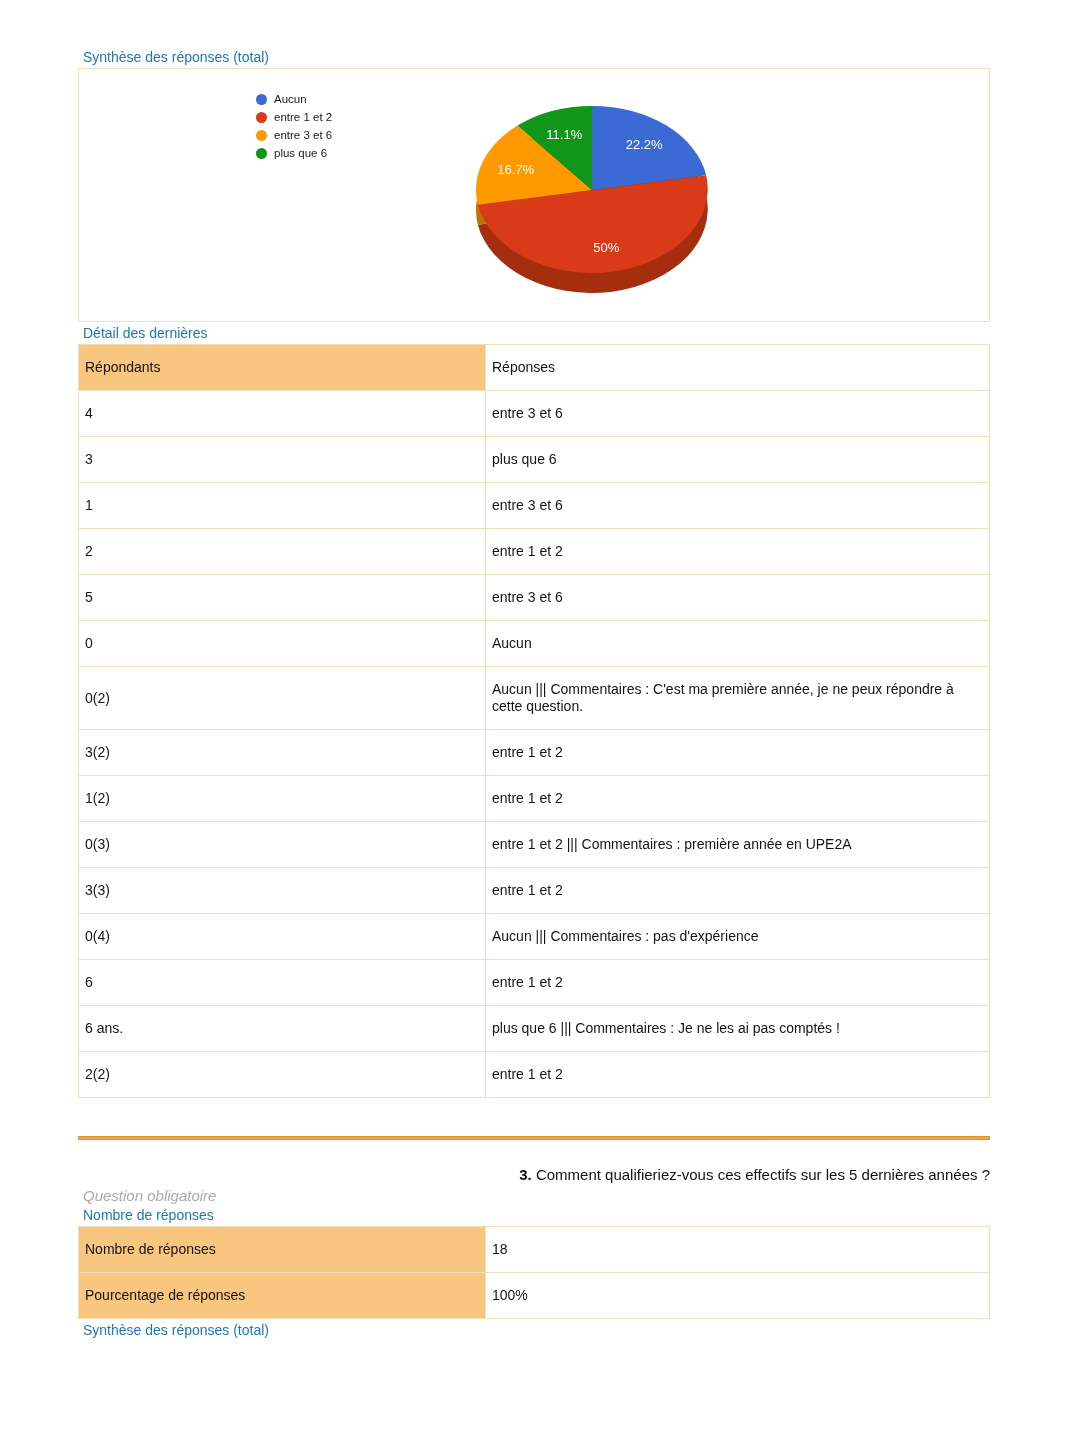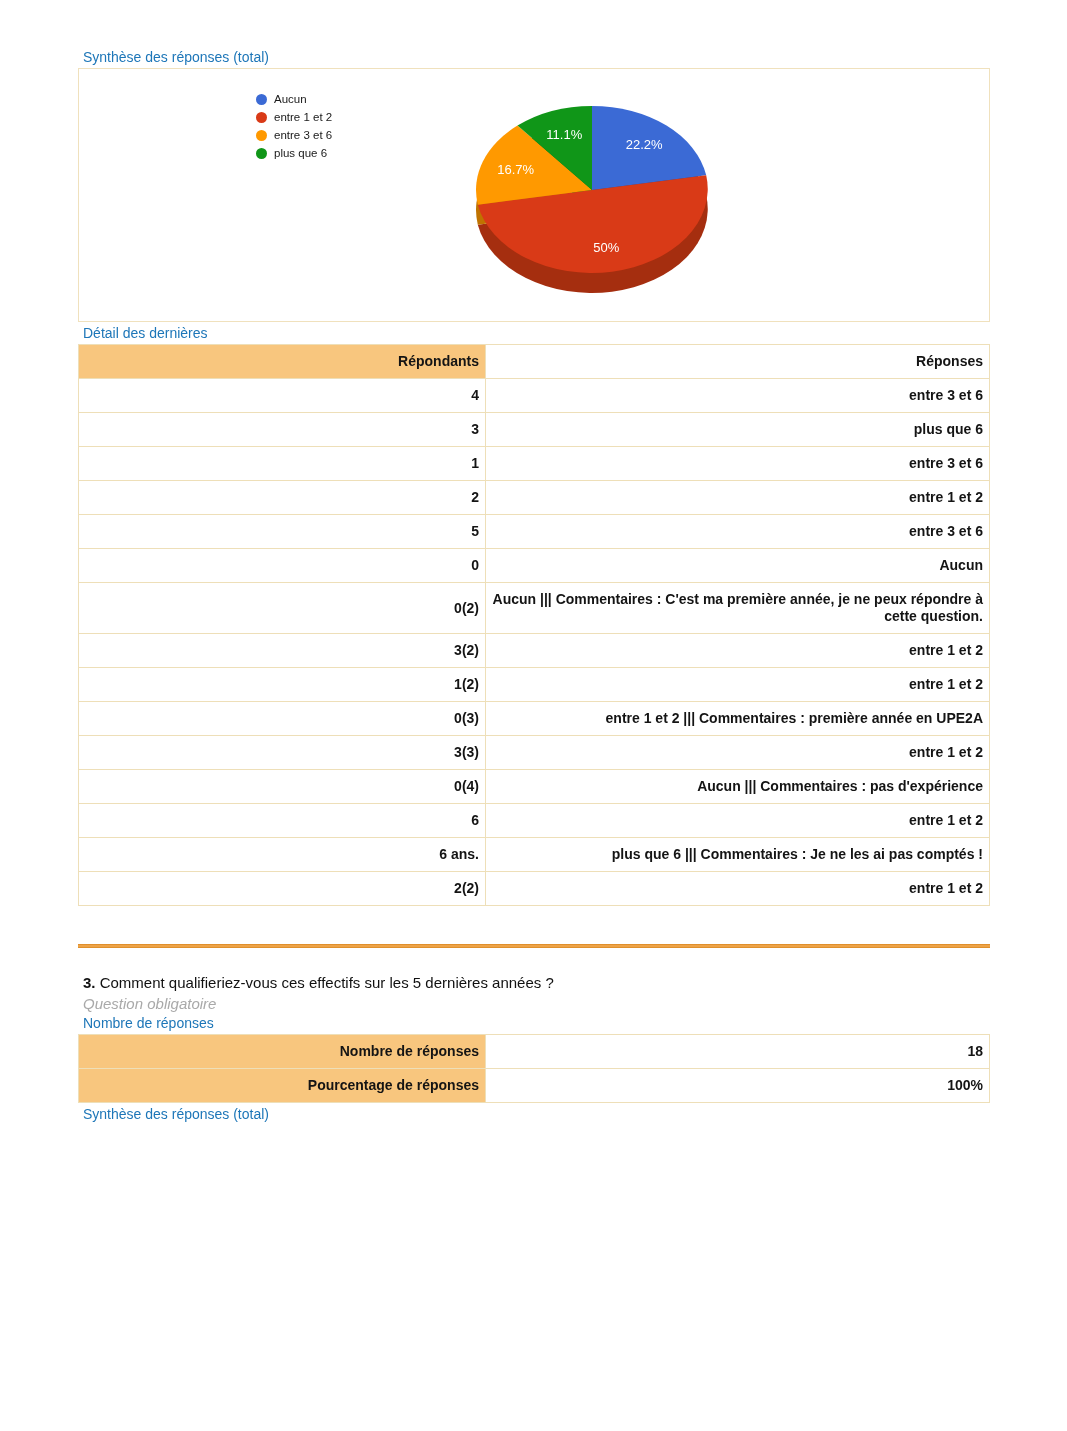--- a/index.html
+++ b/index.html
@@ -75,24 +75,24 @@
   
   table.data-table {
     width: 912px;
     border-collapse: collapse;
     table-layout: fixed;
     font-size: 14px;
   }
   table.data-table th,
   table.data-table td {
     border: 1px solid #eedfb8;
-    padding: 8px 6px;
+    padding: 14px 6px;
     line-height: 17px;
-    font-weight: 700;
-    text-align: right;
+    font-weight: 400;
+    text-align: left;
     vertical-align: middle;
     word-wrap: break-word;
   }
   table.data-table col.c1 { width: 407px; }
   table.detail-table thead th.hdr-left { background: #f8c67e; }
   table.stats-table td:first-child     { background: #f8c67e; }
 
   
   .divider {
     border: none;
@@ -100,20 +100,21 @@
     height: 4px;
     background: linear-gradient(180deg, #d8861f 0%, #f2a94f 45%, #f2a94f 55%, #d8861f 100%);
   }
 
   
   .question-line {
     margin: 26px 0 0 5px;
     font-size: 15px;
     line-height: 18px;
     color: #111111;
+    text-align: right;
   }
   .question-line b { font-weight: 700; }
   .required-note {
     margin: 3px 0 0 5px;
     font-size: 15px;
     line-height: 17px;
     font-style: italic;
     color: #a9a9a9;
   }
 </style>

